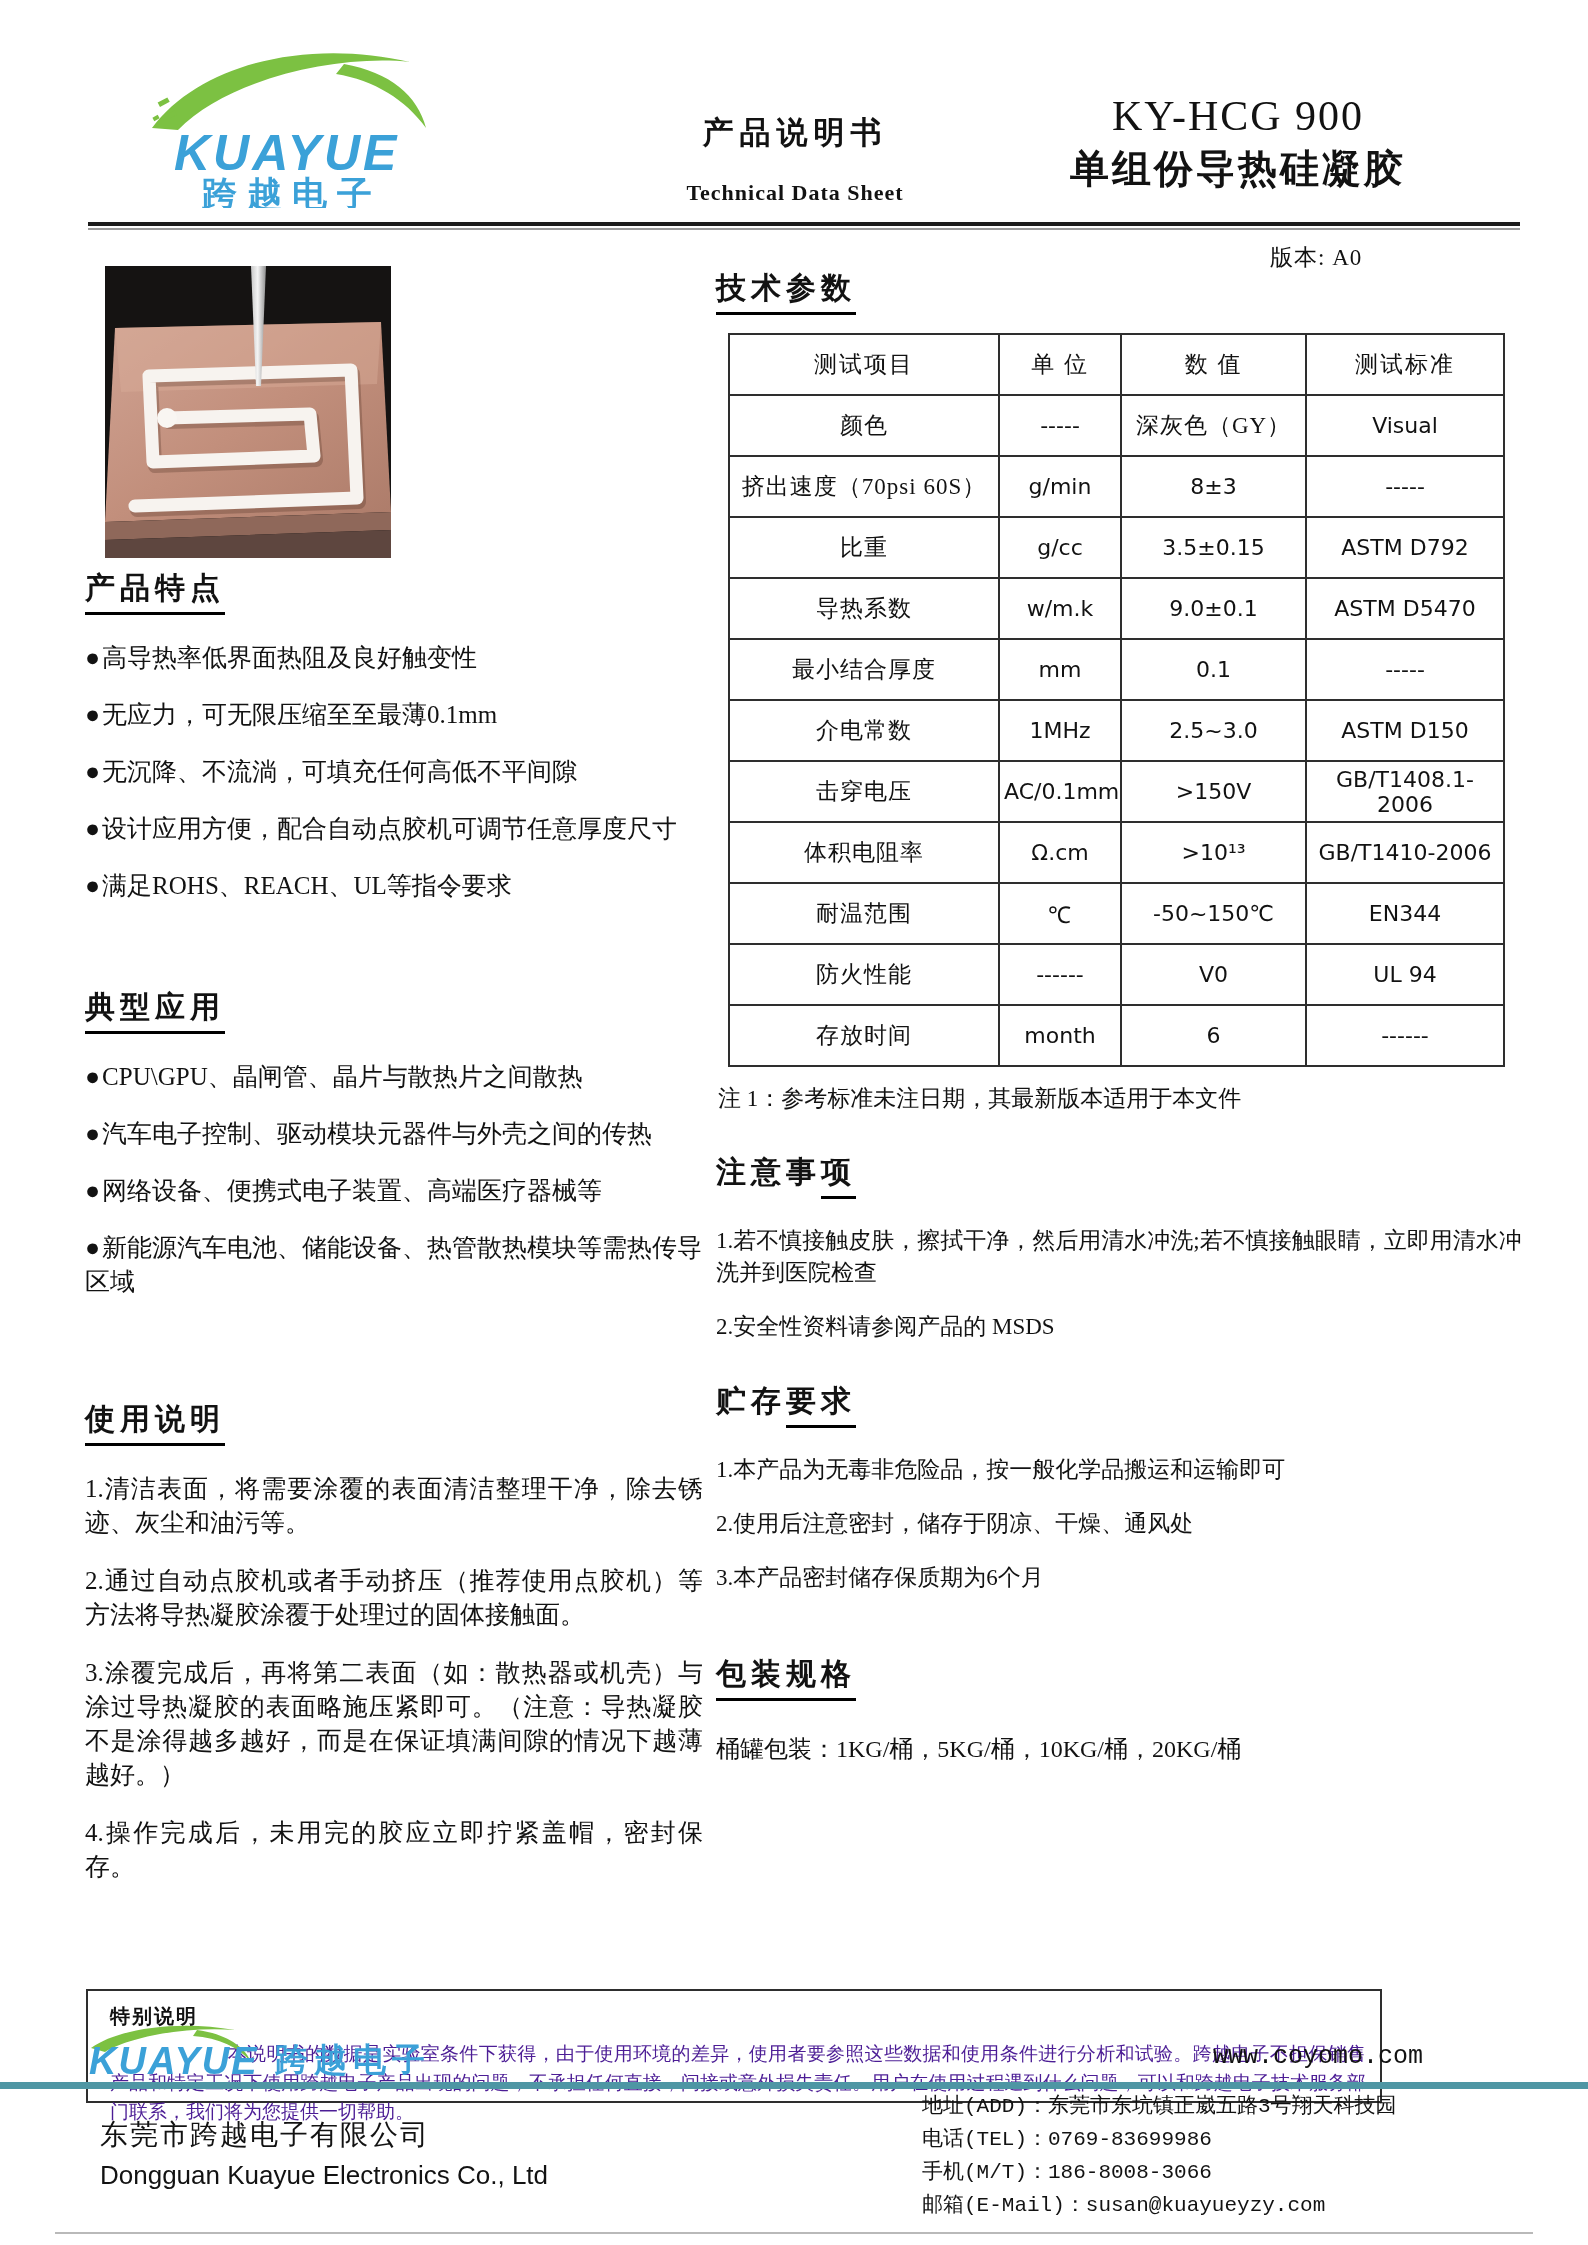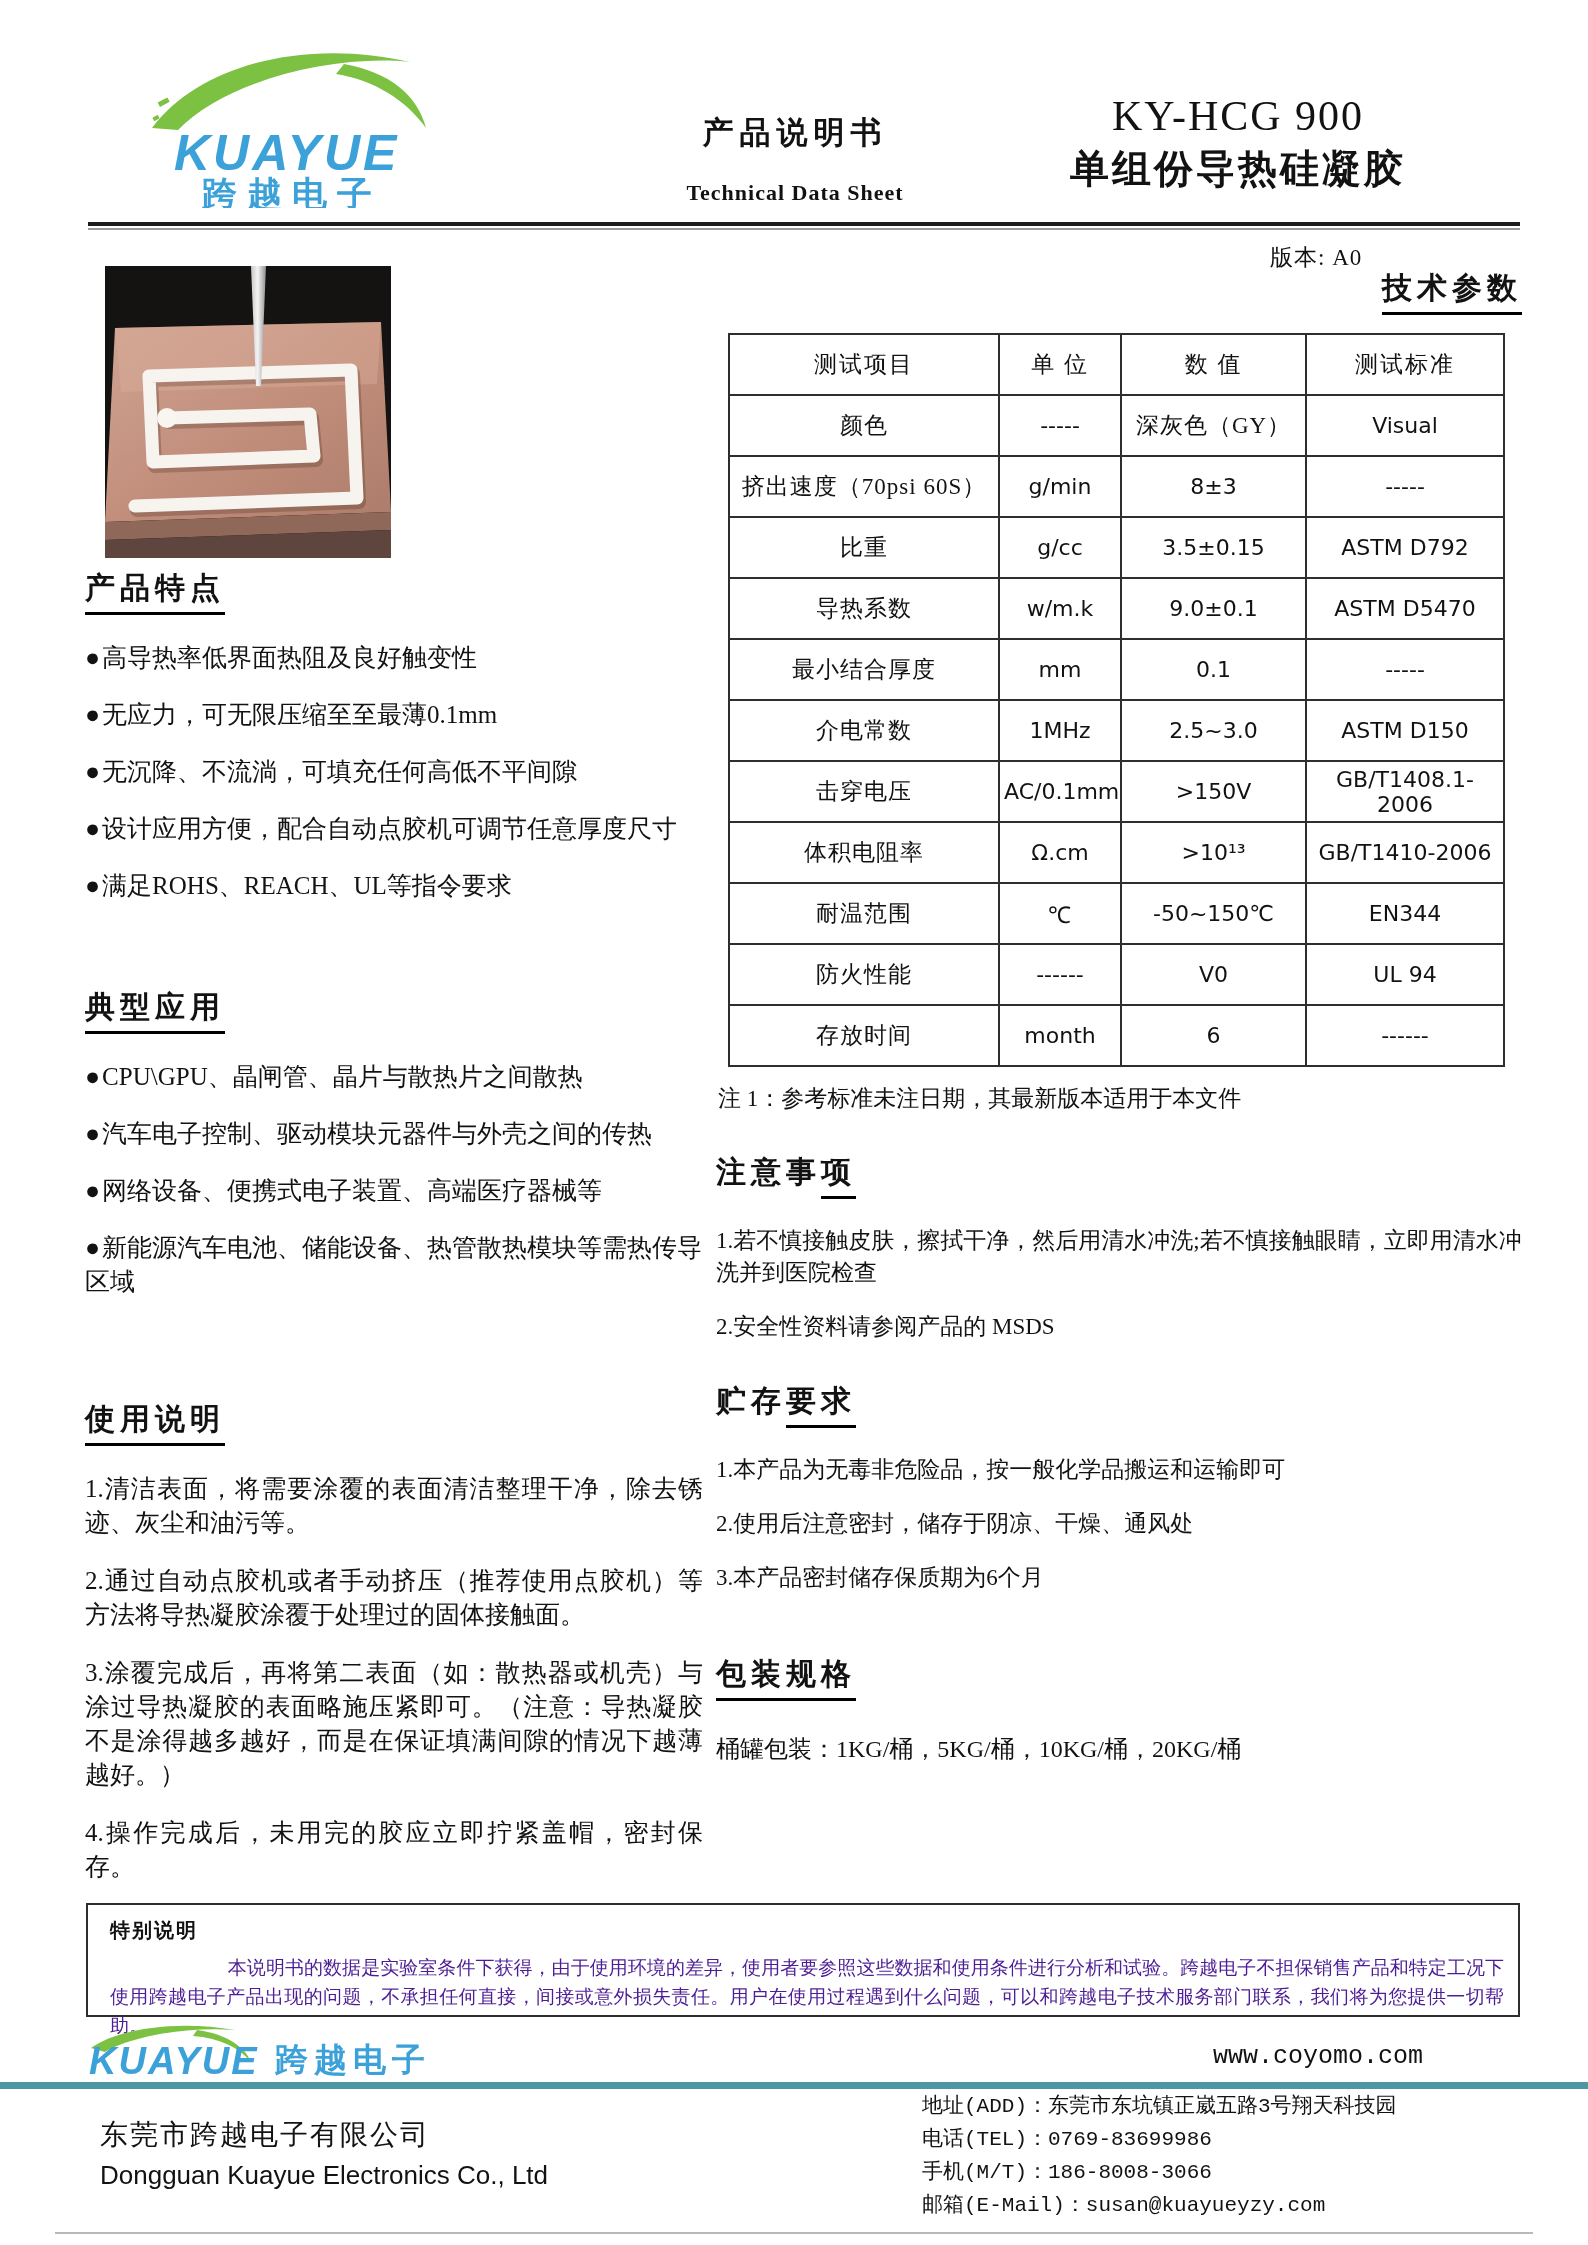--- a/index.html
+++ b/index.html
@@ -39,21 +39,21 @@
   table.tech td.c0{font-size:23px;letter-spacing:1px;}
   table.tech td.cx{font-family:"DejaVu Sans","Liberation Sans",sans-serif;font-size:22px;}
   .tbl-note{font-size:23px;margin:16px 0 0 2px;}
   .rc-h{margin-top:38px;}
   ul.nlist{list-style:none;margin:0;padding:0;}
   ul.nlist li{font-size:23px;line-height:32px;margin-bottom:22px;}
   ul.plist{list-style:none;margin:0;padding:0;}
   ul.plist li{font-size:24px;line-height:33px;margin-bottom:27px;}
   .gap-pack{margin-top:60px;}
   
-  .special-box{position:absolute;left:86px;top:1903px;width:1434px;height:114px;border:2px solid #2e2e2e;
+  .special-box{position:absolute;left:86px;top:1989px;width:1296px;height:114px;border:2px solid #2e2e2e;
     box-sizing:border-box;padding:12px 14px 0 22px;font-family:"Liberation Sans","DejaVu Sans",sans-serif;}
   .special-box .t{font-size:20px;font-weight:bold;letter-spacing:2px;}
   .special-box .b{font-size:19px;line-height:29px;margin-top:9px;text-align:justify;text-indent:6.2em;color:#4c1d95;}
   
   .footer-logo{position:absolute;left:85px;top:2020px;width:380px;height:62px;}
   .website{position:absolute;right:165px;top:2042px;font-family:"Liberation Mono","DejaVu Sans Mono",monospace;font-size:25px;}
   .teal-line{position:absolute;left:0;top:2082px;width:1588px;height:7px;background:#4E96A4;}
   .company{position:absolute;left:100px;top:2115px;}
   .company .cn{font-size:28px;letter-spacing:2px;line-height:40px;}
   .company .en{font-family:Liberation Sans, sans-serif;font-size:26px;line-height:40px;}
@@ -138,21 +138,21 @@
 
     <h2 class="sec-h gap-usage"><span class="h-ul">使用说明</span></h2>
     <p class="para">1.清洁表面，将需要涂覆的表面清洁整理干净，除去锈迹、灰尘和油污等。</p>
     <p class="para">2.通过自动点胶机或者手动挤压（推荐使用点胶机）等方法将导热凝胶涂覆于处理过的固体接触面。</p>
     <p class="para">3.涂覆完成后，再将第二表面（如：散热器或机壳）与涂过导热凝胶的表面略施压紧即可。（注意：导热凝胶不是涂得越多越好，而是在保证填满间隙的情况下越薄越好。）</p>
     <p class="para">4.操作完成后，未用完的胶应立即拧紧盖帽，密封保存。</p>
   </div>
 
   <div class="right-col">
 
-    <h2 class="sec-h" style="margin-bottom:18px;text-align:right;"><span class="h-ul">技术参数</span></h2>
+    <h2 class="sec-h" style="margin-bottom:18px;"><span class="h-ul">技术参数</span></h2>
 
     <table class="tech">
       <colgroup>
           <col style="width:270px">
           <col style="width:122px">
           <col style="width:185px">
           <col style="width:198px">
         </colgroup>
       <tbody>
           <tr>

